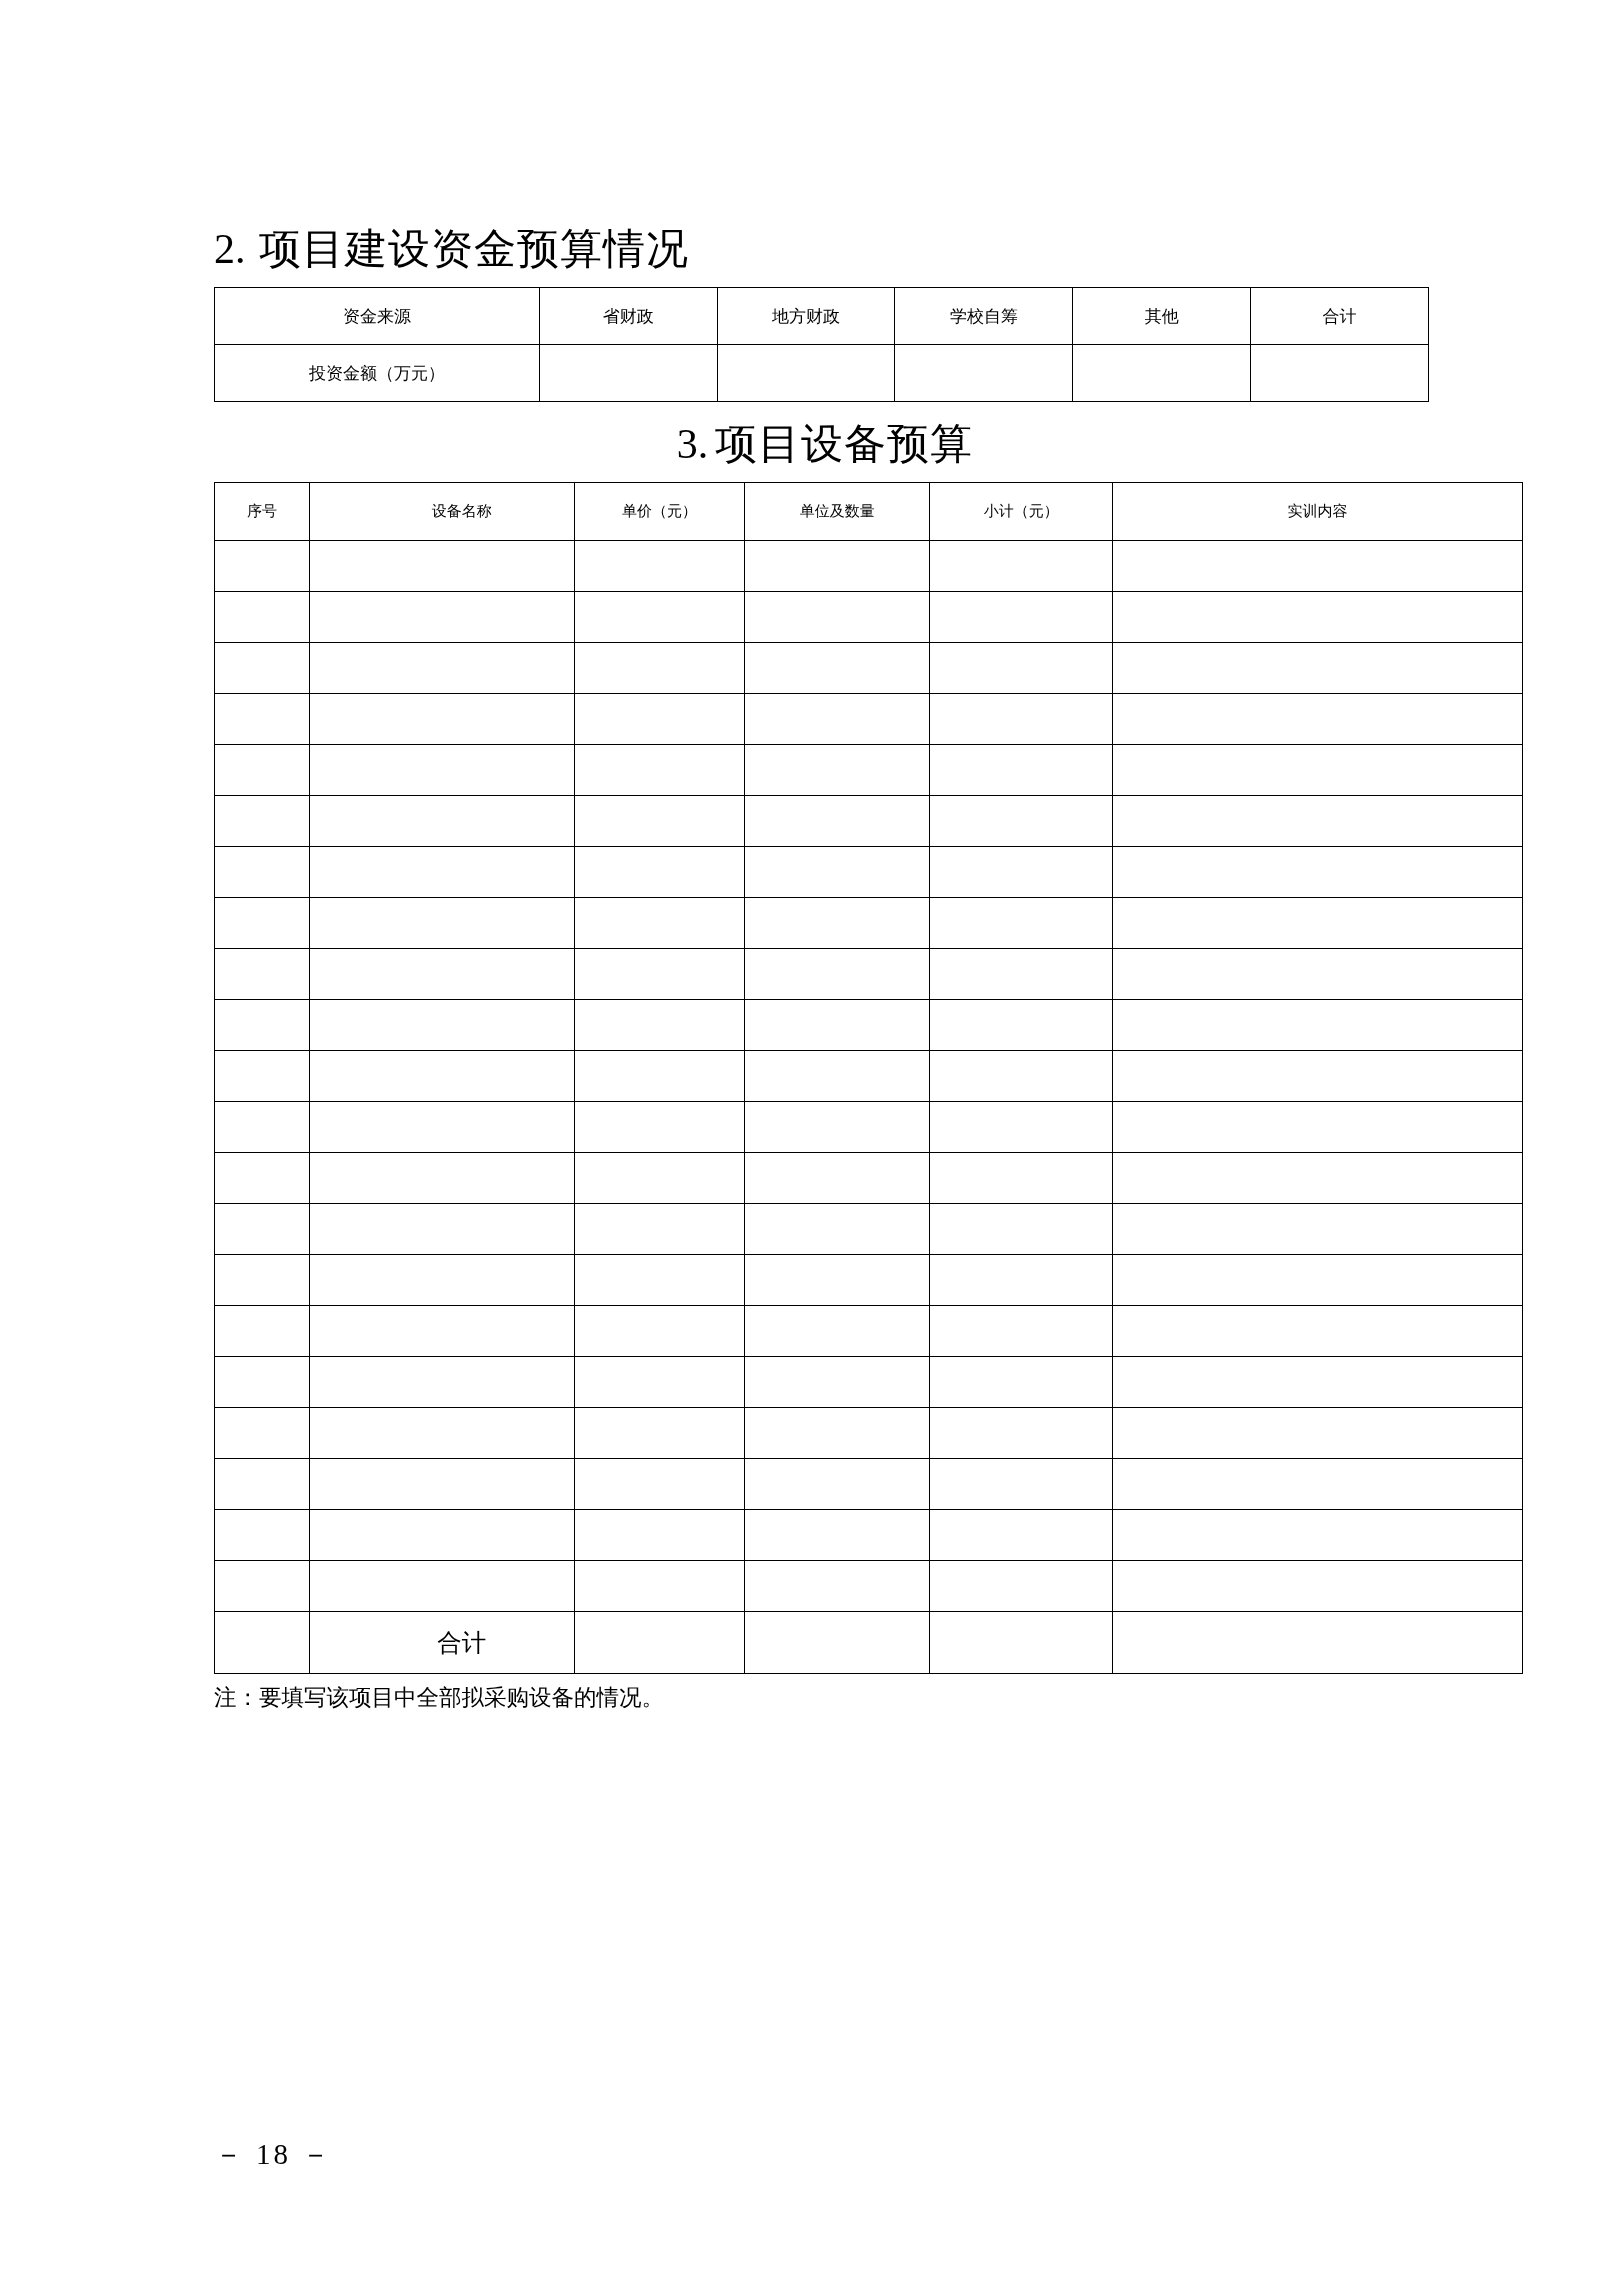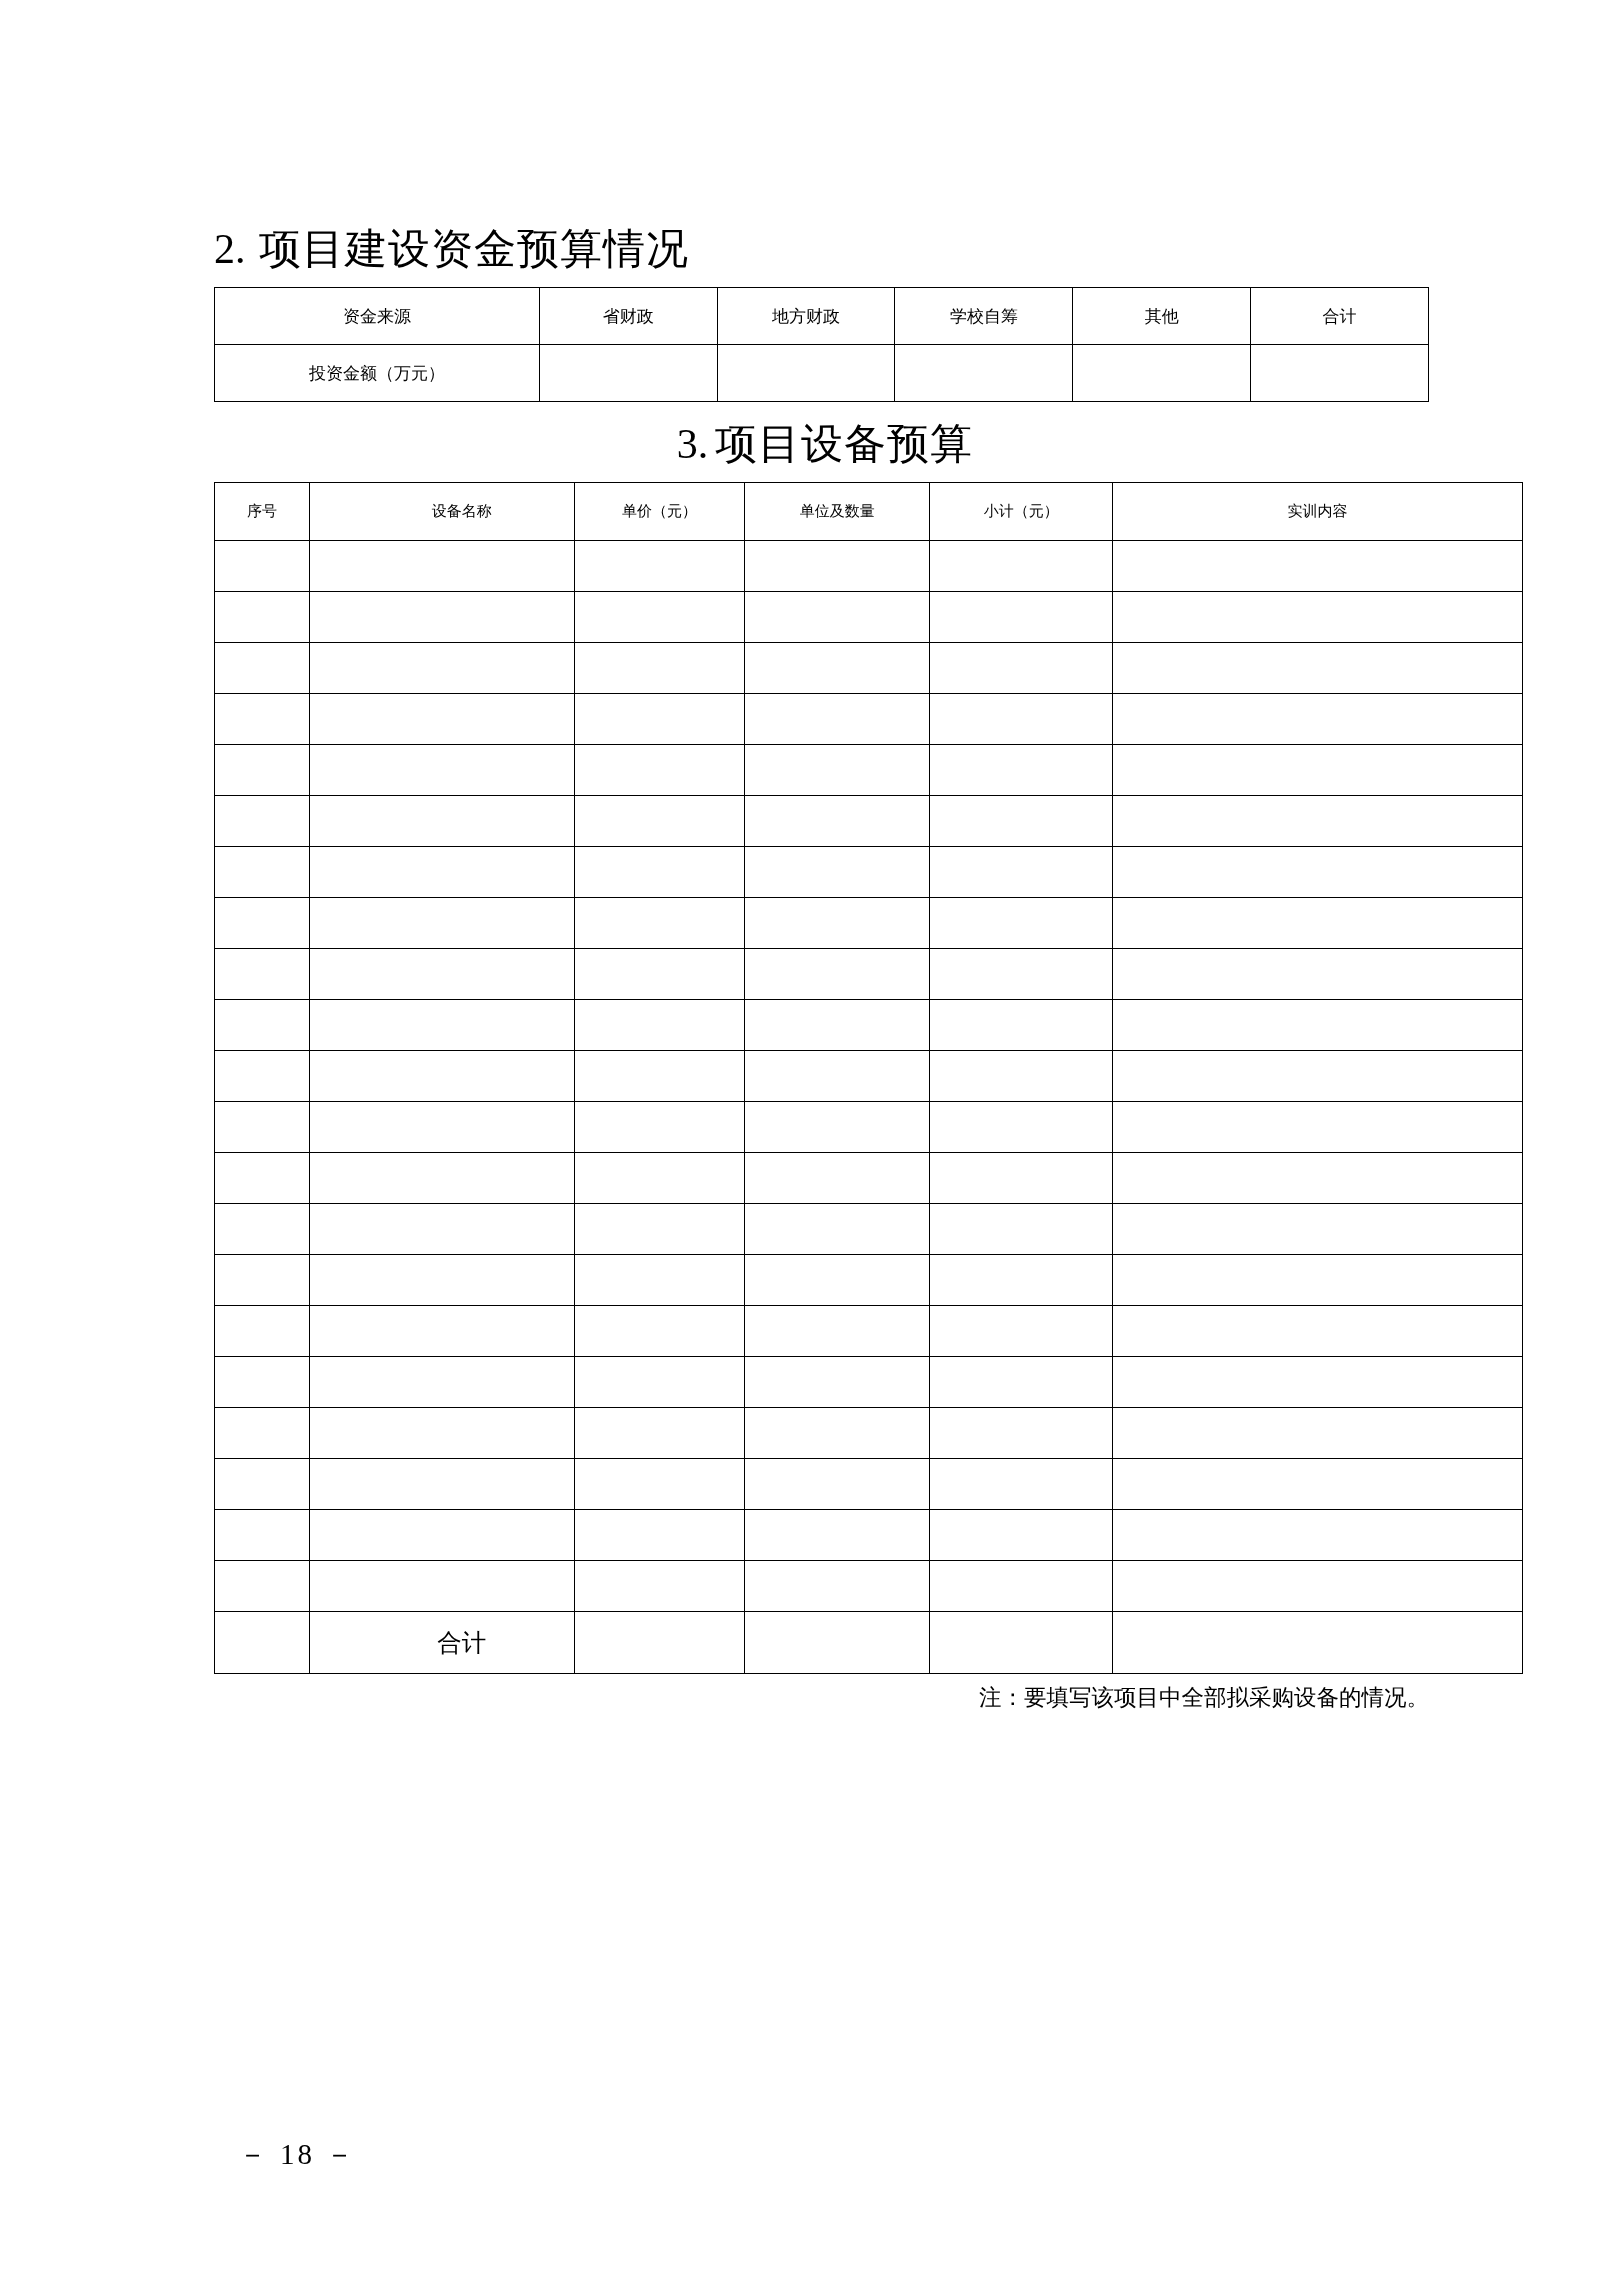--- a/index.html
+++ b/index.html
@@ -102,31 +102,29 @@
   }
   .equip-table tbody td.empty {
     height: 50px;
   }
 
   .note {
     font-size: 22.5px;
     margin-top: 7.8px;
     line-height: 1.4;
     font-family: "Liberation Serif", "DejaVu Serif", serif;
-    text-align: right;
   }
 
   .page-number {
     position: absolute;
     left: 214px;
     top: 2135px;
     font-size: 29px;
     letter-spacing: 2.9px;
     font-family: "Liberation Serif", "DejaVu Serif", serif;
-    margin-left: 24px;
   }
 </style>
 </head>
 <body>
 
 <div class="page">
 
   <div class="content">
 
     <div class="section-heading heading-2">

